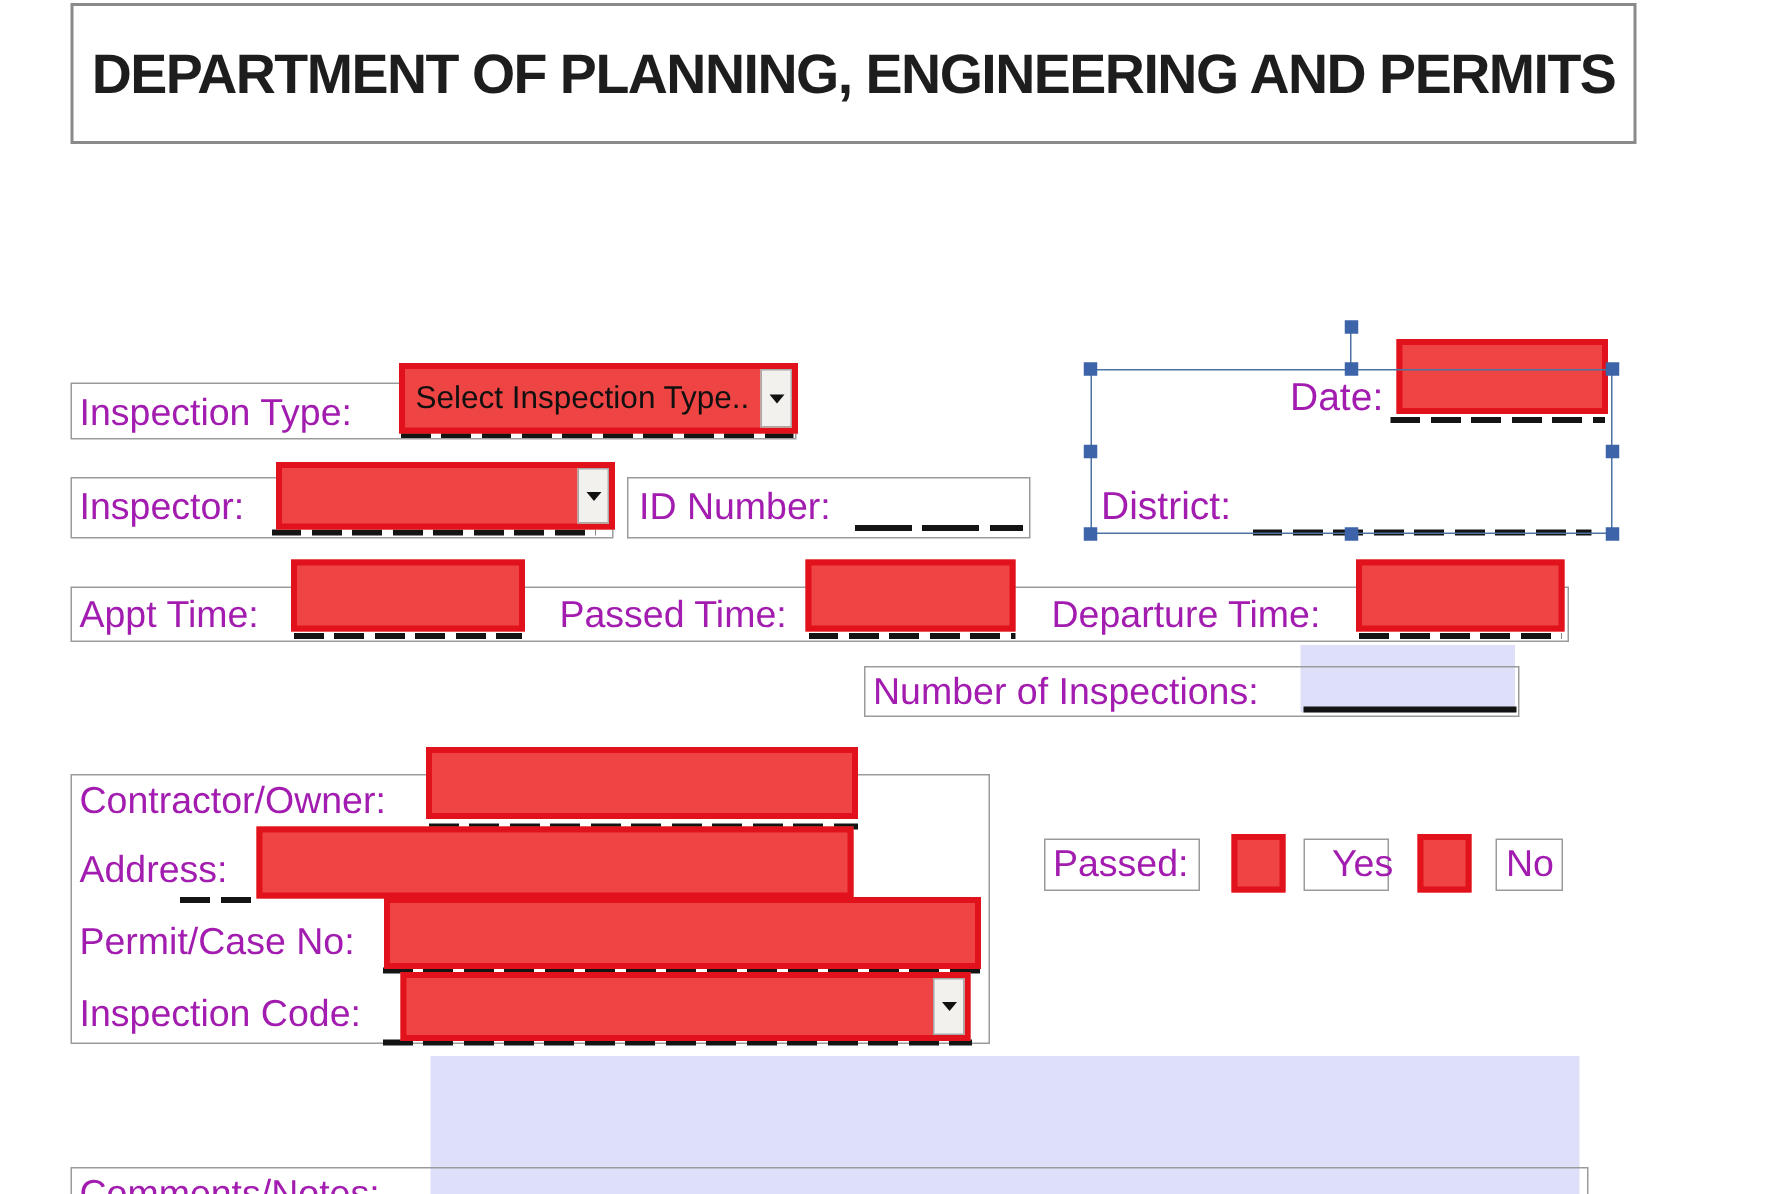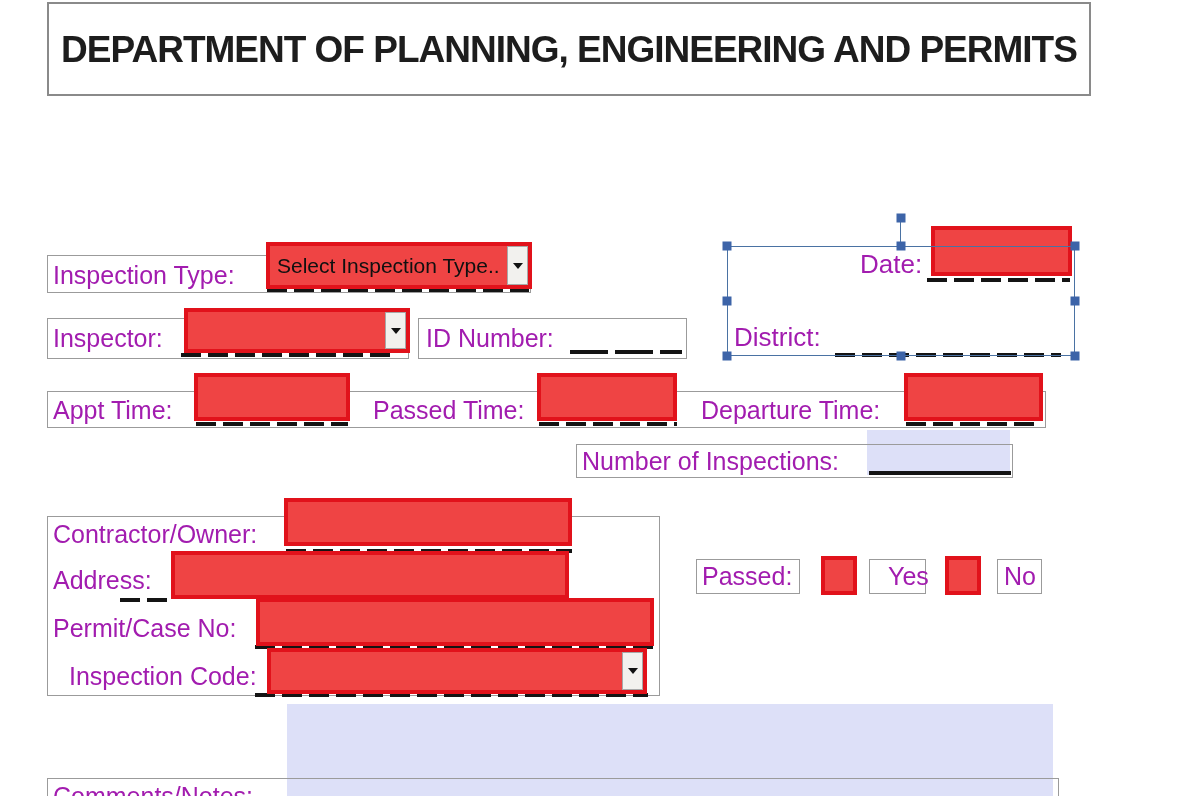--- a/index.html
+++ b/index.html
@@ -137,21 +137,21 @@
   <div class="abs rfield" style="left:284px; top:498px; width:288px; height:48px;"></div>
 
   <span class="abs lbl" style="left:53px; top:566px;">Address:</span>
   <div class="abs dash" style="left:120px; top:598px; width:52px;"></div>
   <div class="abs rfield" style="left:171px; top:551px; width:398px; height:48px;"></div>
 
   <span class="abs lbl" style="left:53px; top:614px;">Permit/Case No:</span>
   <div class="abs dash" style="left:255px; top:645px; width:400px;"></div>
   <div class="abs rfield" style="left:256px; top:598px; width:398px; height:48px;"></div>
 
-  <span class="abs lbl" style="left:53px; top:662px;margin-left:16px;">Inspection Code:</span>
+  <span class="abs lbl" style="left:53px; top:662px;">Inspection Code:</span>
   <div class="abs dash" style="left:255px; top:693px; width:393px;"></div>
   <div class="abs rfield dd" style="left:267px; top:648px; width:380px; height:46px;">
     <span class="ddtext"></span>
     <span class="ddbtn">
       <span class="tri"></span>
     </span>
   </div>
 
   <div class="abs lbox" style="left:696px; top:559px; width:104px; height:35px;"></div>
   <span class="abs lbl" style="left:702px; top:562px;">Passed:</span>

